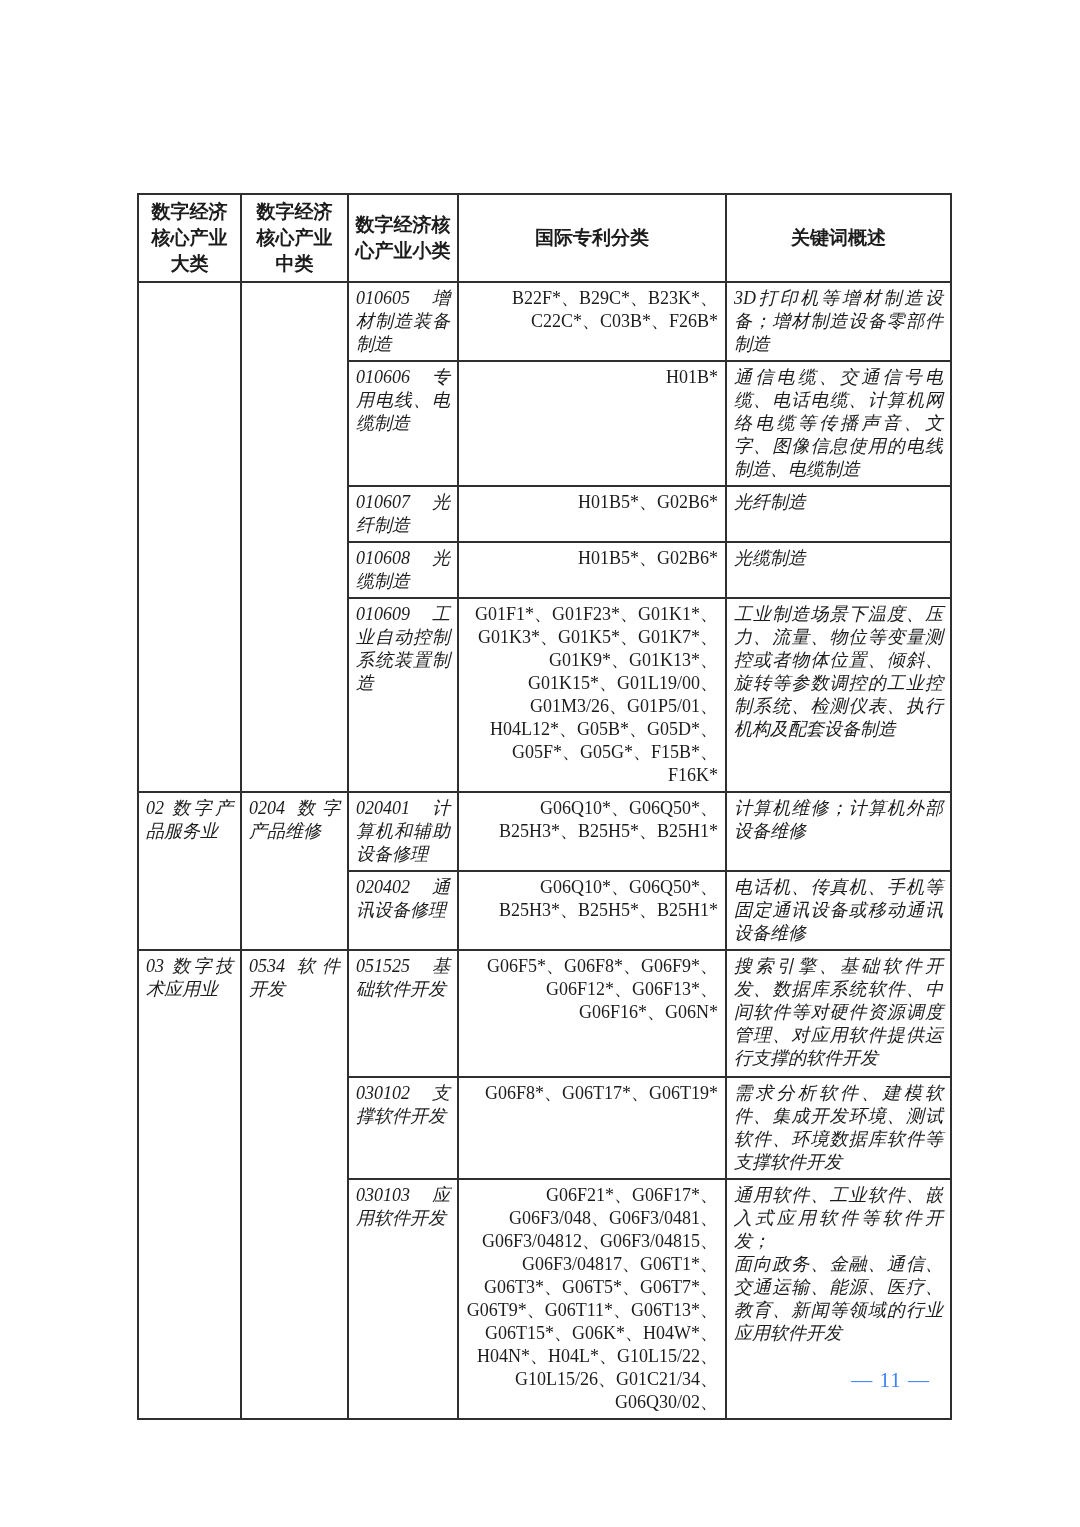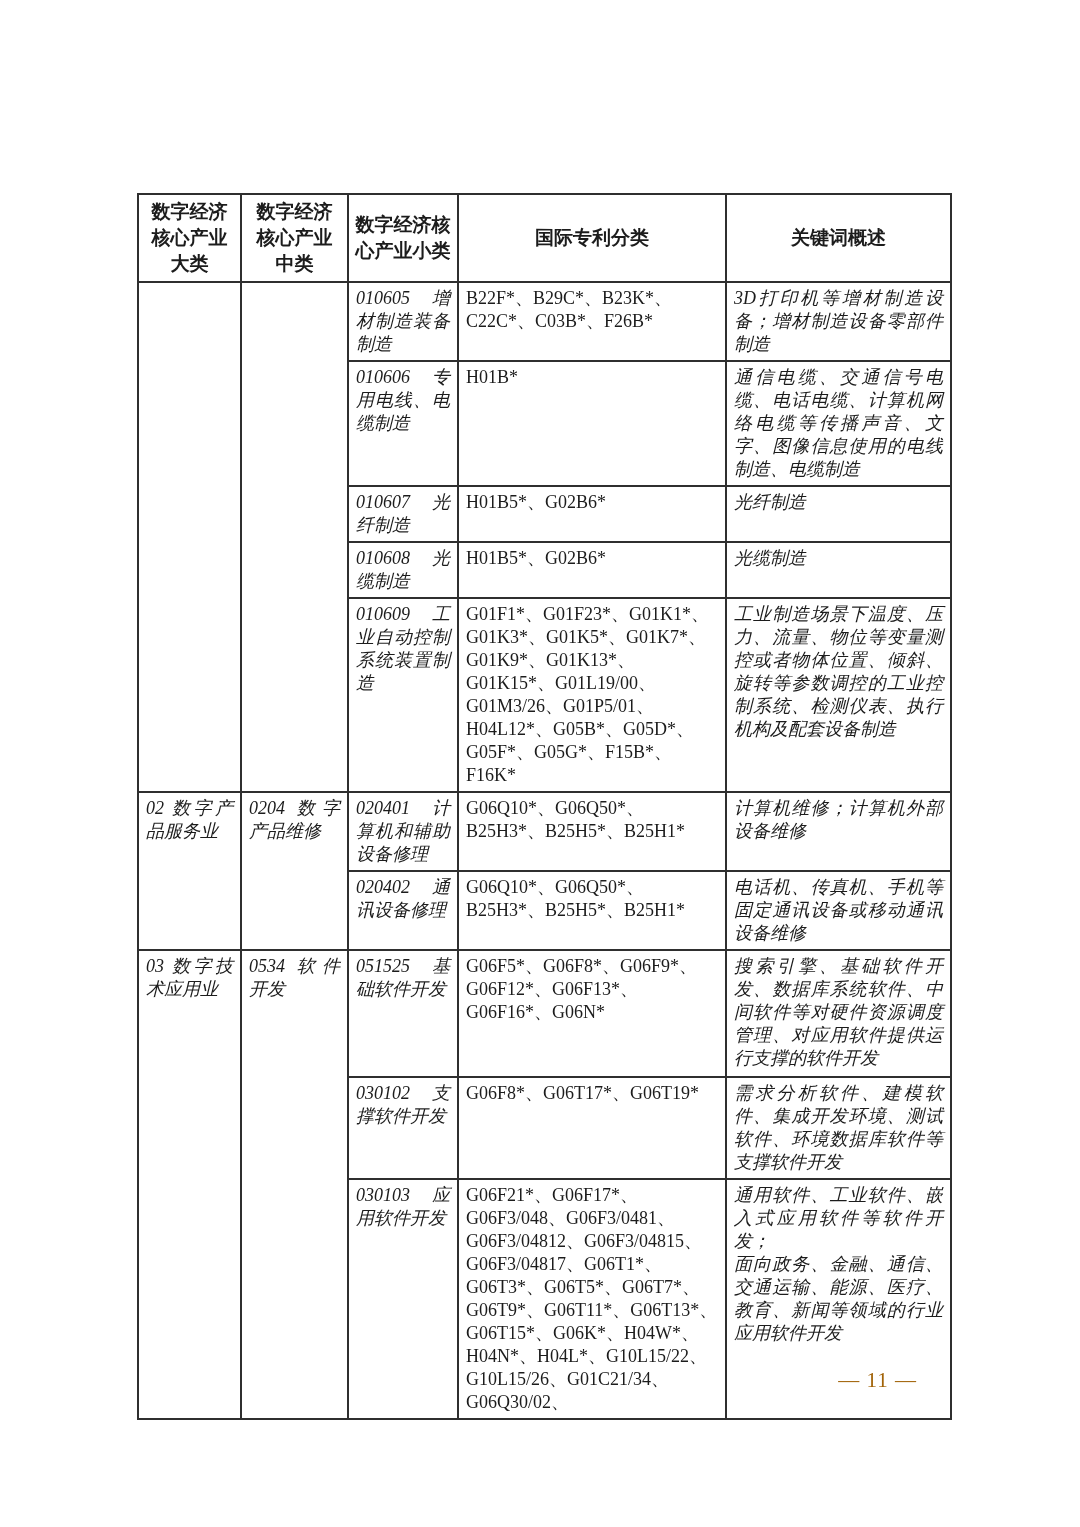--- a/index.html
+++ b/index.html
@@ -30,30 +30,30 @@
   table.cls th {
     font-family:"Liberation Sans","DejaVu Sans",sans-serif;
     font-weight:bold;
     font-size:19px;
     line-height:26px;
     text-align:center;
     vertical-align:middle;
     padding:4px 6px;
   }
   td.c1, td.c2, td.c3 { text-align:justify;font-style:italic; }
-  td.c4 { text-align:left; font-family:"Liberation Serif","DejaVu Serif",serif;margin-top:28px; }
+  td.c4 { text-align:right; font-family:"Liberation Serif","DejaVu Serif",serif;margin-top:28px; }
   td.c5 { text-align:justify;font-style:italic; }
   td.no-bottom { border-bottom:none; }
   .kw-par { text-align:justify; }
   .page-number {
     position:absolute;
-    top:1368px; right:163px;
+    top:1368px; right:150px;
     font-size:21px;
     line-height:24px;
-    color:#a16207;
+    color:#3b82f6;
     font-family:"Liberation Serif","DejaVu Serif",serif;
     letter-spacing:1px;
   }
 </style>
 </head>
 <body>
 
 <div class="page">
 
   <table class="cls">

